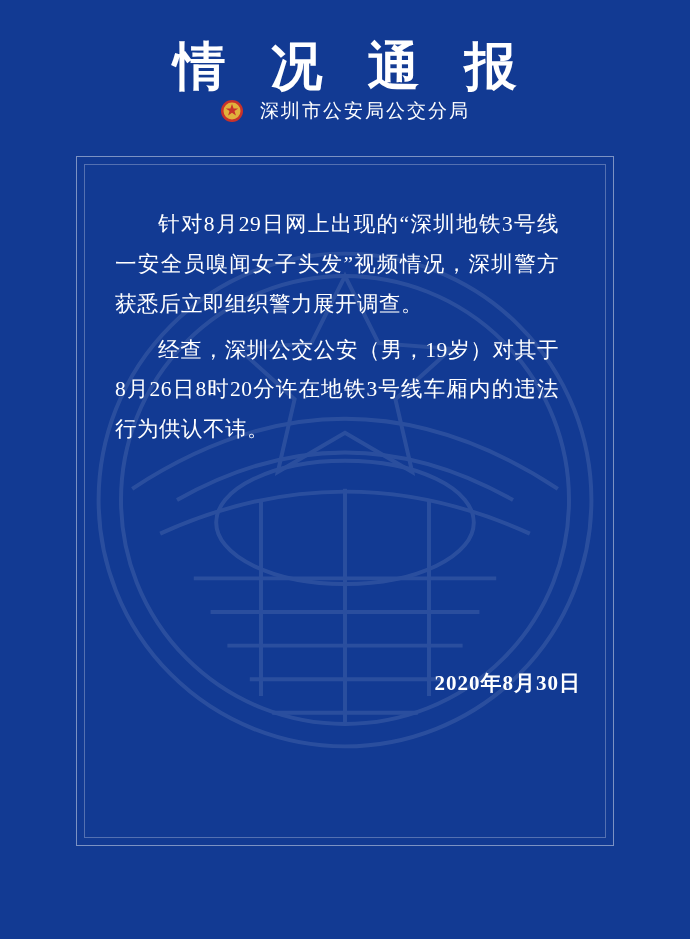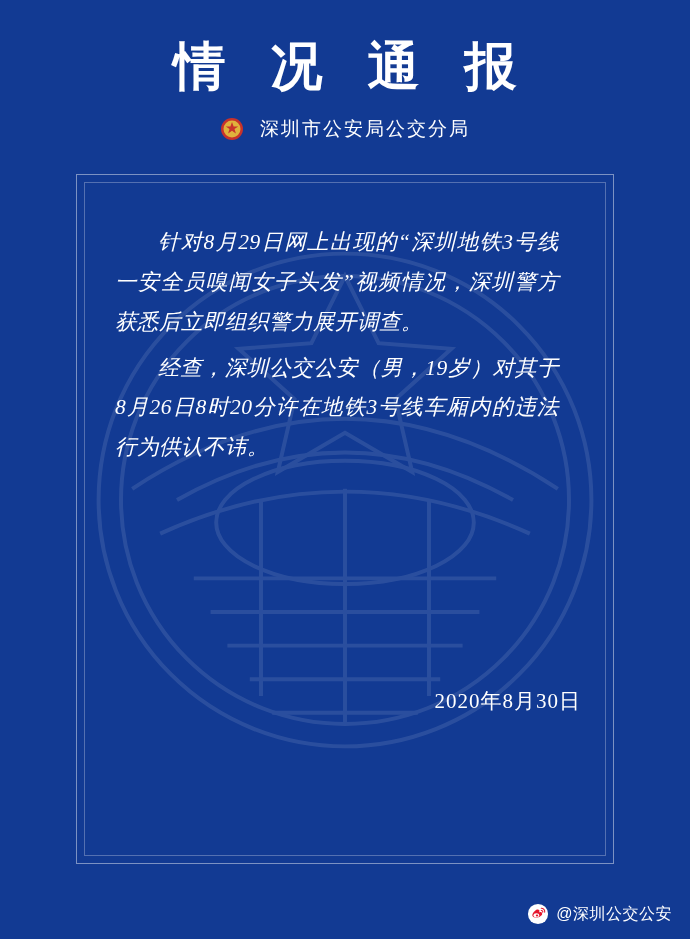--- a/index.html
+++ b/index.html
@@ -46,21 +46,20 @@
   .title {
     font-size: 52px;
     font-weight: bold;
     letter-spacing: 16px;
     text-indent: 16px;
     line-height: 1.2;
     color: #ffffff;
     font-family: "Liberation Serif", "DejaVu Serif", serif;
   }
   .subtitle-row {
-    margin-top: 18px;
     display: flex;
     align-items: center;
     justify-content: center;
     gap: 16px;
   }
   .badge-icon {
     width: 24px;
     height: 24px;
     display: block;
   }
@@ -82,40 +81,40 @@
   }
   .frame-inner {
     position: absolute;
     left: 7px;
     top: 7px;
     right: 7px;
     bottom: 7px;
     border: 1px solid rgba(255,255,255,0.28);
     box-sizing: border-box;
     padding: 40px 46px 0 30px;
-    font-style: italic;
   }
 
   .para {
     font-size: 21.5px;
     line-height: 1.85;
     text-align: justify;
     text-indent: 2em;
     margin: 0 0 6px 0;
     letter-spacing: 0.5px;
     color: #ffffff;
   }
 
   .signature {
     position: absolute;
     right: 32px;
     bottom: 148px;
     font-size: 21px;
     letter-spacing: 1px;
     color: #ffffff;
+    font-weight: bold;
   }
 
   
   .footer {
     position: absolute;
     right: 18px;
     bottom: 14px;
     display: flex;
     align-items: center;
     gap: 7px;
@@ -171,25 +170,14 @@
   </div>
 
   <div class="frame">
     <div class="frame-inner">
       <p class="para">针对8月29日网上出现的“深圳地铁3号线一安全员嗅闻女子头发”视频情况，深圳警方获悉后立即组织警力展开调查。</p>
       <p class="para">经查，深圳公交公安（男，19岁）对其于8月26日8时20分许在地铁3号线车厢内的违法行为供认不讳。</p>
     </div>
     <div class="signature">2020年8月30日</div>
   </div>
 
-  <div class="footer">
-    <svg class="weibo-icon" viewBox="0 0 24 24" aria-hidden="true">
-      <circle cx="12" cy="12" r="11" fill="#ffffff"></circle>
-      <path d="M9.8 7.6c2.6-1 4.4 0 3.6 2 -.2.5.2.7.6.5 1.8-.9 3.4 1.3 2.2 2.9 -1.5 2-4.7 3.2-7.2 2.9 -2.2-.3-3.6-1.6-3.1-3.4 .5-2 3-4.2 3.9-4.9z" fill="#e6162d"></path>
-      <ellipse cx="10.2" cy="13.3" rx="3.1" ry="2.2" fill="#ffffff"></ellipse>
-      <ellipse cx="10.9" cy="13.6" rx="1.3" ry="1" fill="#e6162d"></ellipse>
-      <path d="M15.6 5.8c2.3 0 4.1 1.9 3.7 4.2" fill="none" stroke="#e6162d" stroke-width="1.2" stroke-linecap="round"></path>
-      <path d="M15.6 8.1c1 0 1.8.9 1.6 1.9" fill="none" stroke="#e6162d" stroke-width="1.2" stroke-linecap="round"></path>
-    </svg>
-    <span class="footer-text">@深圳公交公安</span>
-  </div>
 
 </div>
 
 </body></html>

